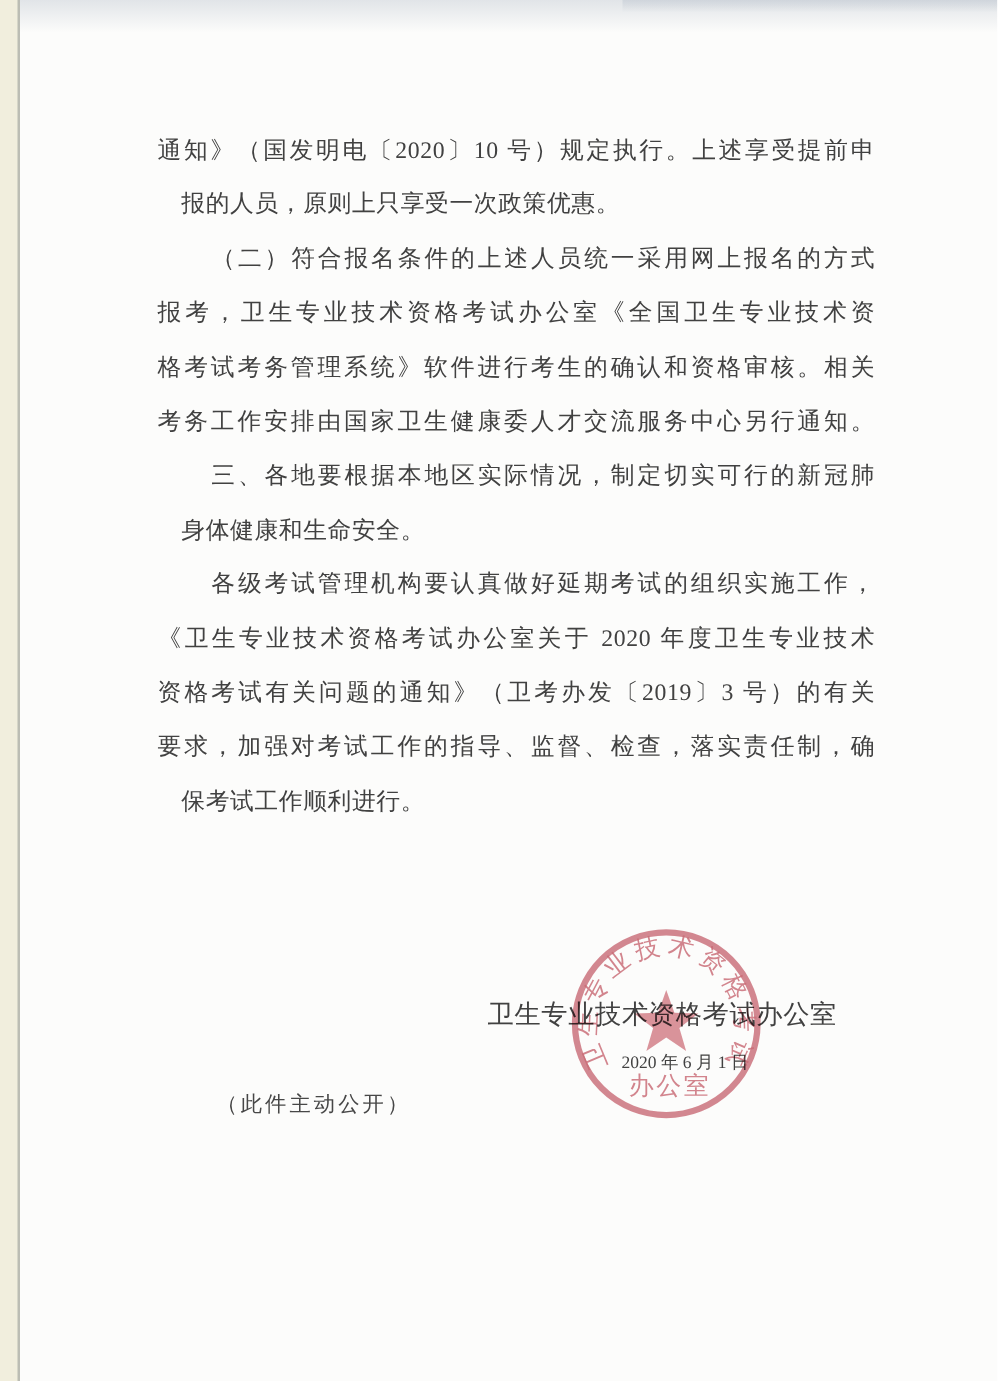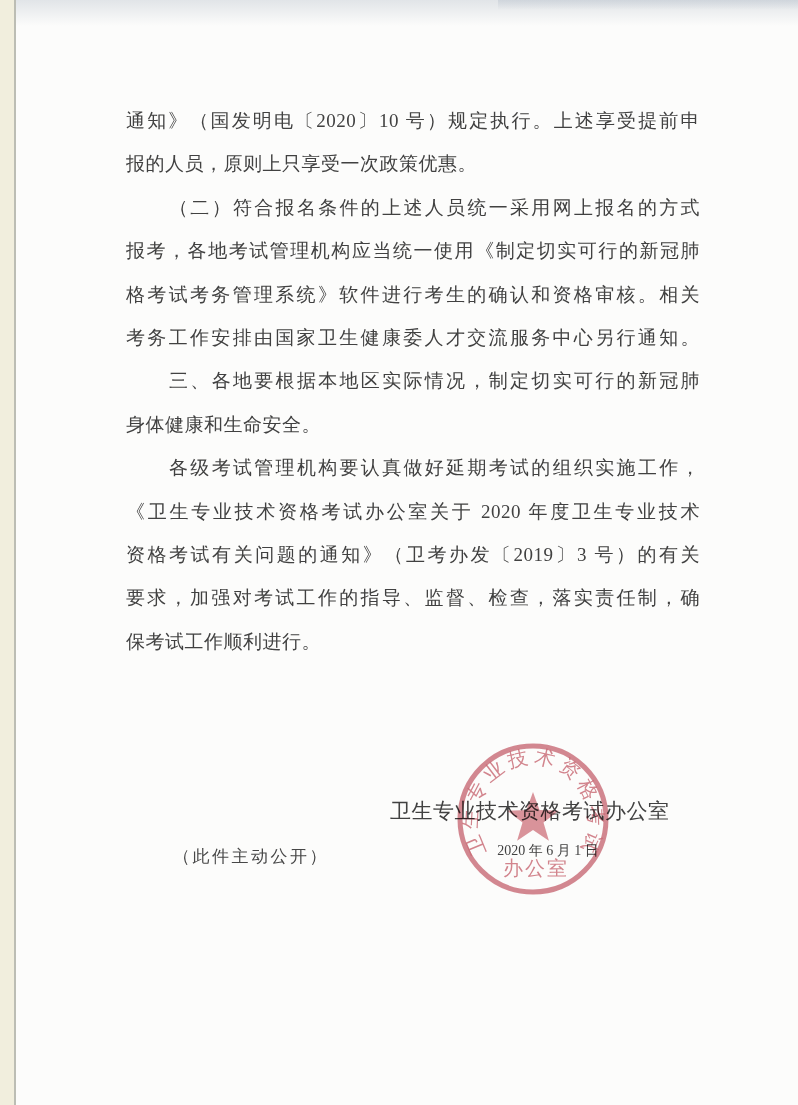--- a/index.html
+++ b/index.html
@@ -31,35 +31,35 @@
   }
   .para { margin: 0; }
   .line {
     font-size: 19px;
     line-height: 43.4px;
     height: 43.4px;
     text-align: justify;
     text-align-last: justify;
     letter-spacing: 0.5px;
   }
-  .line.ll { text-align-last: left; }
+  .line.ll { text-align-last: left; margin-left: 19px; }
   .line.indent { padding-left: 43px; }
   
   .sig-org {
     position: absolute; left: 390px; top: 797px; width: 280px;
     font-size: 21px; line-height: 29px; color: #414141;
     text-align: left; letter-spacing: 0.5px;
   }
   .sig-date {
     position: absolute; left: 430px; top: 836px; width: 236px;
     font-size: 14px; line-height: 29px; color: #414141;
     text-align: center;
   }
   .note {
-    position: absolute; left: 173px; top: 843px;
+    position: absolute; left: 173px; top: 870px;
     font-size: 17px; line-height: 28px; color: #474747;
     letter-spacing: 2.5px;
   }
   
   .seal {
     position: absolute; left: 453px; top: 739px;
     width: 160px; height: 160px;
     mix-blend-mode: multiply;
     opacity: 0.92;
   }
@@ -79,21 +79,21 @@
   <div class="edge-top"></div>
   <div class="edge-top-right"></div>
 
   <div class="content">
     <div class="para">
       <div class="line">通知》（国发明电〔2020〕10 号）规定执行。上述享受提前申</div>
       <div class="line ll">报的人员，原则上只享受一次政策优惠。</div>
     </div>
     <div class="para">
       <div class="line indent">（二）符合报名条件的上述人员统一采用网上报名的方式</div>
-      <div class="line">报考，各地考试管理机构应当统一使用《制定切实可行的新冠肺</div>
+      <div class="line">报考，卫生专业技术资格考试办公室《全国卫生专业技术资</div>
       <div class="line">格考试考务管理系统》软件进行考生的确认和资格审核。相关</div>
       <div class="line">考务工作安排由国家卫生健康委人才交流服务中心另行通知。</div>
     </div>
     <div class="para">
       <div class="line indent">三、各地要根据本地区实际情况，制定切实可行的新冠肺</div>
       <div class="line ll">身体健康和生命安全。</div>
     </div>
     <div class="para">
       <div class="line indent">各级考试管理机构要认真做好延期考试的组织实施工作，</div>
       <div class="line">《卫生专业技术资格考试办公室关于 2020 年度卫生专业技术</div>

